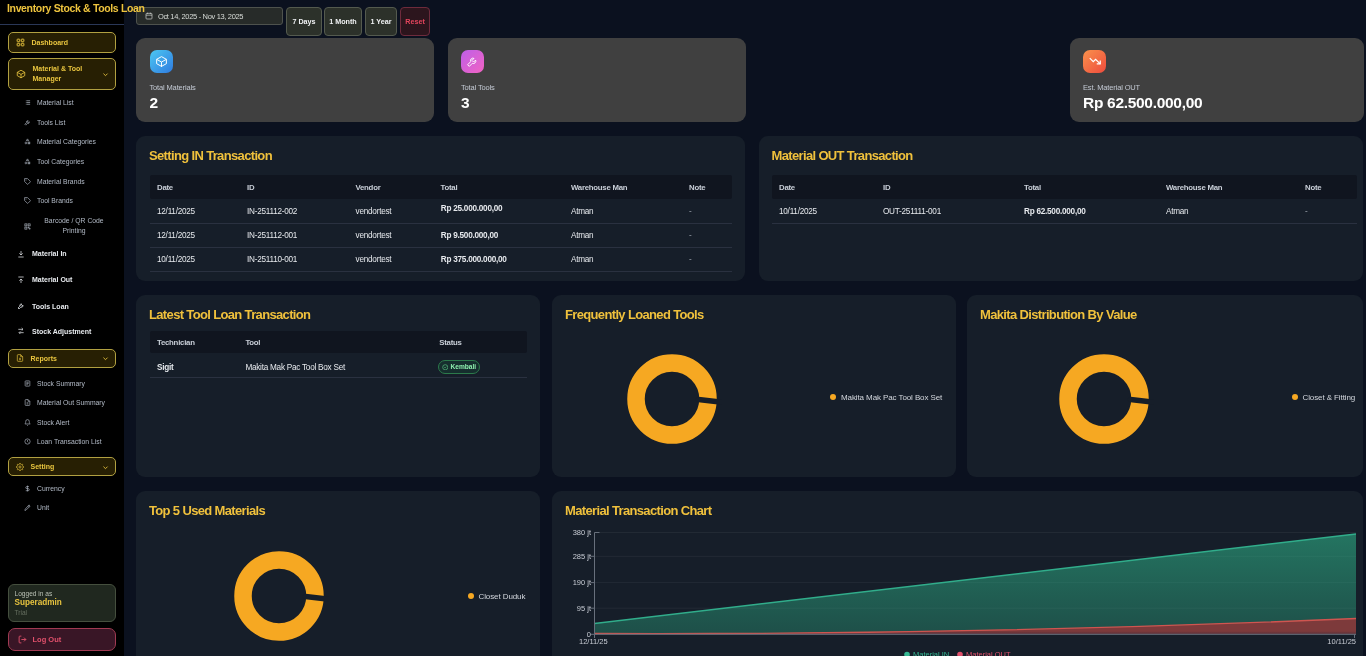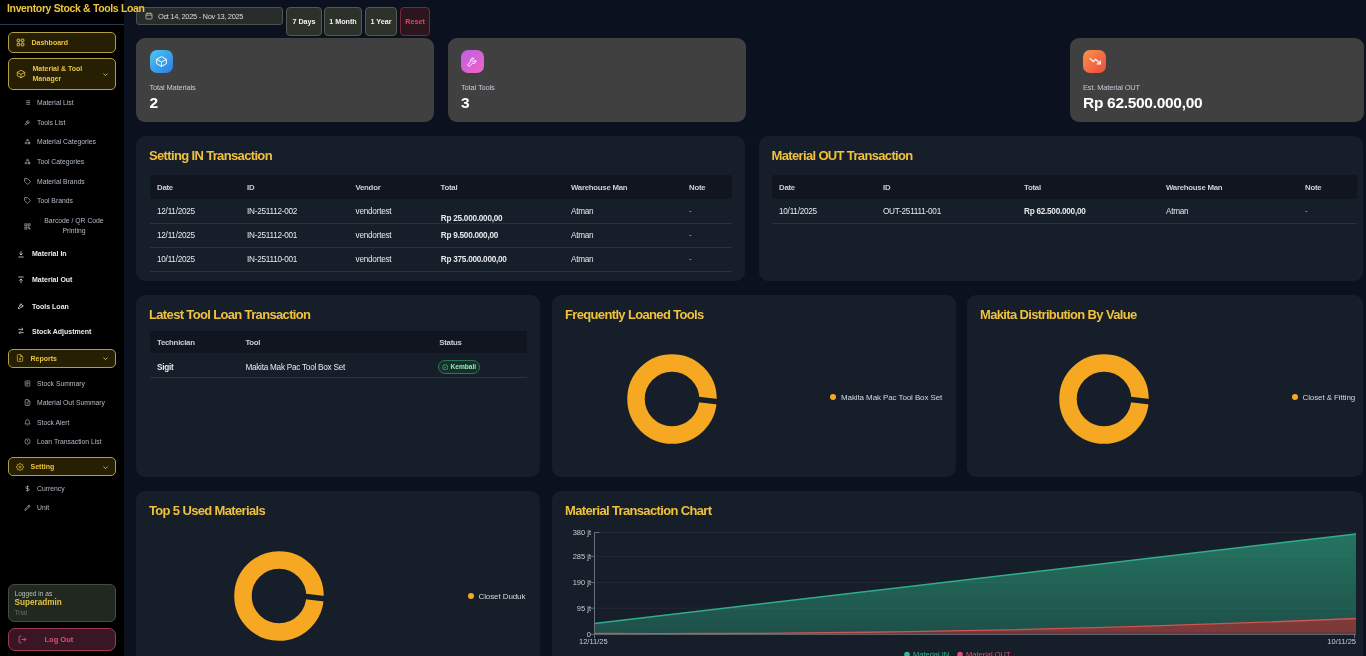--- a/index.html
+++ b/index.html
@@ -131,21 +131,21 @@
         <path d="M12 2v20M17 5.5H9.5a3.5 3.5 0 0 0 0 7h5a3.5 3.5 0 0 1 0 7H6"></path>
       </svg>Currency</div>
 <div class="si sub" style="top:504.1px"><svg width="7" height="7" viewBox="0 0 24 24" fill="none" stroke="#b2bac6" stroke-width="2.2">
         <path d="M17 3l4 4L7 21l-4 1 1-4zM14 6l4 4"></path>
       </svg>Unit</div>
 <div style="position:absolute;left:7.5px;top:584.3px;width:108px;height:38px;border:1px solid #454f3e;border-radius:6px;background:#20281f;padding:4.5px 6px">
 <div style="font-size:6.6px;color:#b9c0b4">Logged in as</div>
 <div style="font-size:8.2px;color:#e9c53f;font-weight:bold;margin-top:1.5px">Superadmin</div>
 <div style="font-size:6.6px;color:#666f60;margin-top:1.5px">Trial</div>
 </div>
-<div style="position:absolute;left:7.5px;top:628px;width:108px;height:22.5px;border:1px solid #a03a52;border-radius:7px;background:#391626;display:flex;align-items:center;gap:18px;padding-left:9px">
+<div style="position:absolute;left:7.5px;top:628px;width:108px;height:22.5px;border:1px solid #a03a52;border-radius:7px;background:#391626;display:flex;align-items:center;gap:6px;padding-left:9px">
 <svg width="9" height="9" viewBox="0 0 24 24" fill="none" stroke="#e0506b" stroke-width="2.4">
         <path d="M9 21H5a2 2 0 0 1-2-2V5a2 2 0 0 1 2-2h4M16 17l5-5-5-5M21 12H9"></path>
       </svg>
 <span style="font-size:7.5px;color:#e0506b;font-weight:bold">Log Out</span>
 </div>
 </div>
 <div id="title">Inventory Stock &amp; Tools Loan</div>
 <div id="main">
 <div style="position:absolute;left:136.4px;top:7px;width:147px;height:18px;background:#272b29;border:1px solid #4e524d;border-radius:3px;display:flex;align-items:center;gap:4.5px;padding-left:8px">
 <svg width="8" height="8" viewBox="0 0 24 24" fill="none" stroke="#d6dad6" stroke-width="2">
@@ -193,21 +193,21 @@
 <span class="th" style="left:7.5px">Date</span>
         <span class="th" style="left:97.5px">ID</span>
         <span class="th" style="left:206px">Vendor</span>
         <span class="th" style="left:291px">Total</span>
         <span class="th" style="left:421.5px">Warehouse Man</span>
         <span class="th" style="left:539.5px">Note</span>
       </div>
 <div class="td" style="left:21px;top:74.5px">12/11/2025</div>
       <div class="td" style="left:111px;top:74.5px">IN-251112-002</div>
       <div class="td" style="left:219.6px;top:74.5px">vendortest</div>
-      <div class="td b" style="left:304.8px;top:82px">Rp 25.000.000,00</div>
+      <div class="td b" style="left:304.8px;top:72px">Rp 25.000.000,00</div>
       <div class="td" style="left:435px;top:74.5px">Atman</div>
       <div class="td" style="left:553px;top:74.5px;color:#9aa1ab">-</div>
 <div class="rline" style="left:13.5px;top:86.5px;width:582px"></div>
 <div class="td" style="left:21px;top:98.5px">12/11/2025</div>
       <div class="td" style="left:111px;top:98.5px">IN-251112-001</div>
       <div class="td" style="left:219.6px;top:98.5px">vendortest</div>
       <div class="td b" style="left:304.8px;top:98.5px">Rp 9.500.000,00</div>
       <div class="td" style="left:435px;top:98.5px">Atman</div>
       <div class="td" style="left:553px;top:98.5px;color:#9aa1ab">-</div>
 <div class="rline" style="left:13.5px;top:110.5px;width:582px"></div>

